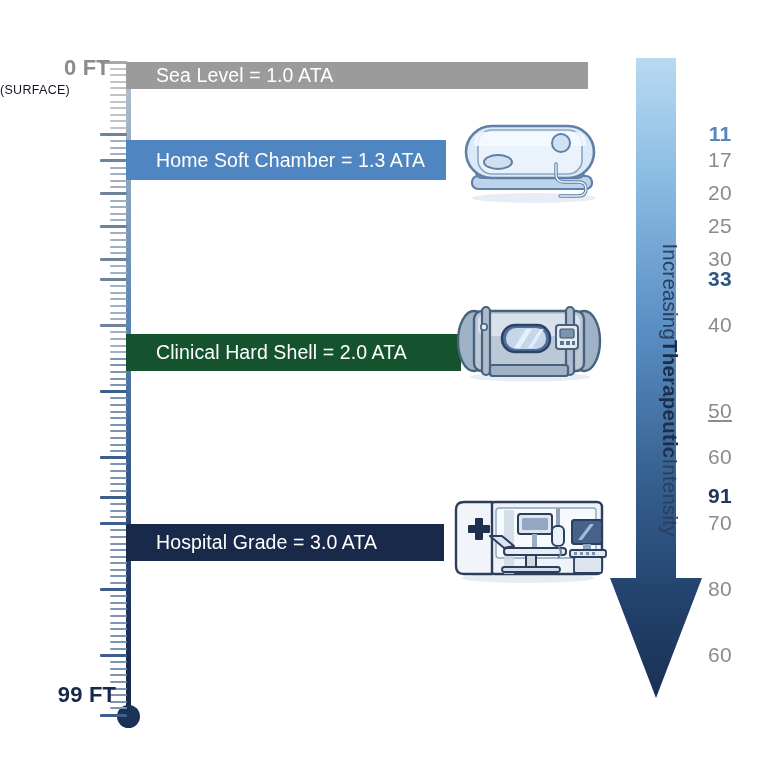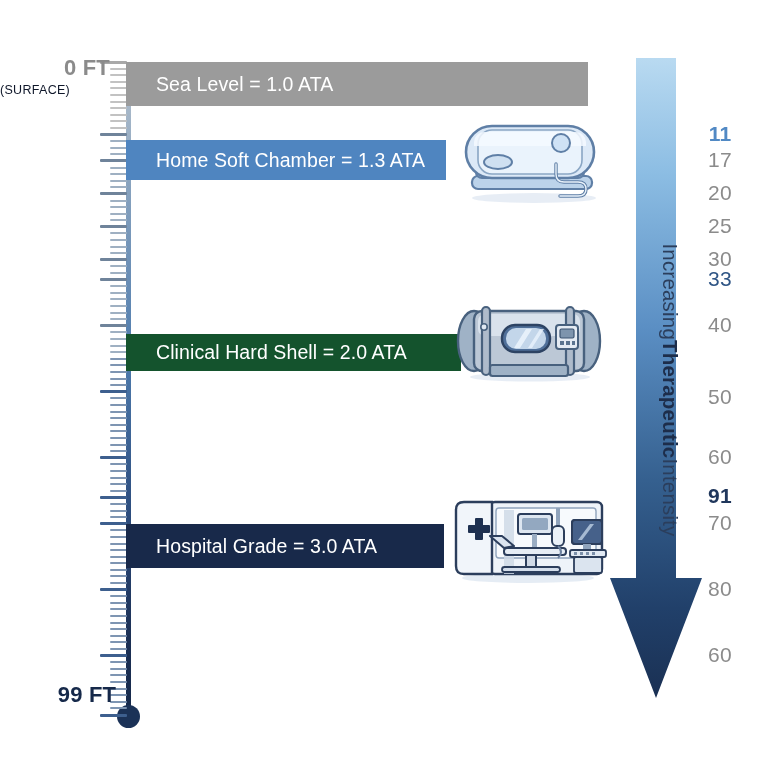--- a/index.html
+++ b/index.html
@@ -38,21 +38,21 @@
     position: absolute; right: 0; width: 96px;
     text-align: center;
     font-size: 21px; color: #8b8b8b;
     letter-spacing: .2px;
     white-space: nowrap;
     margin-left: 39px;
   }
   .depth-wrap { position: absolute; left: 0; width: 96px; }
   .depth-label.hl-gray   { color:#8b8b8b; font-weight:700; }
   .depth-label.hl-blue   { color:#5189c4; font-weight:700; }
-  .depth-label.hl-dblue  { color:#2f5585; font-weight:400; }
+  .depth-label.hl-dblue  { color:#2f5585; font-weight:700; }
   .depth-label.hl-navy   { color:#20375c; font-weight:700; }
   .depth-label.hl-deep   { color:#16294a; font-weight:700; }
   .sub-label {
     position: absolute; right: 0; width: 96px; text-align: left;
     font-size: 12.5px; color: #0f172a; letter-spacing: .3px;
   }
 
   
   .bar {
     position: absolute; left: 126px;
@@ -202,41 +202,41 @@
   </div>
 
   <div id="depth-labels">
       <div class="depth-label hl-blue" style="top: 121.556px;">11</div>
       <div class="depth-label " style="top: 147.939px;">17</div>
       <div class="depth-label " style="top: 180.919px;">20</div>
       <div class="depth-label " style="top: 213.899px;">25</div>
       <div class="depth-label " style="top: 246.879px;">30</div>
       <div class="depth-label hl-dblue" style="top: 266.667px;">33</div>
       <div class="depth-label " style="top: 312.838px;">40</div>
-      <div class="depth-label " style="top: 385px;">50</div>
+      <div class="depth-label " style="top: 399px; text-decoration: underline;">50</div>
       <div class="depth-label " style="top: 444.758px;">60</div>
       <div class="depth-label hl-navy" style="top: 484.333px;">91</div>
       <div class="depth-label " style="top: 510.717px;">70</div>
       <div class="depth-label " style="top: 576.677px;">80</div>
       <div class="depth-label " style="top: 642.636px;">60</div>
     </div>
 
-  <div class="bar" id="bar-0" style="top:62px;height:44px;width:462px;background:#9b9b9b;">
+  <div class="bar" id="bar-0" style="top:62px;height:27px;width:462px;background:#9b9b9b;">
     <span class="bar-text">Sea Level = 1.0 ATA</span>
   </div>
 
   <div class="bar" id="bar-1" style="top:140px;height:40px;width:320px;background:#4f85c0;">
     <span class="bar-text">Home Soft Chamber = 1.3 ATA</span>
   </div>
 
   <div class="bar" id="bar-2" style="top:334px;height:37px;width:335px;background:#14532d;">
     <span class="bar-text">Clinical Hard Shell = 2.0 ATA</span>
   </div>
 
-  <div class="bar" id="bar-3" style="top:524px;height:44px;width:318px;background:#18294a;">
+  <div class="bar" id="bar-3" style="top:524px;height:37px;width:318px;background:#18294a;">
     <span class="bar-text">Hospital Grade = 3.0 ATA</span>
   </div>
 
   <div class="illus" style="left:452px;top:118px;width:158px;height:90px;">
     <svg width="158" height="90" viewBox="0 0 158 90">
       <ellipse cx="82" cy="80" rx="62" ry="5" fill="#dfe7f1" opacity=".75"></ellipse>
       <rect x="20" y="58" width="120" height="13" rx="6" fill="#bcd3ea" stroke="#5f7fa6" stroke-width="2.2"></rect>
       <rect x="24" y="47" width="108" height="13" rx="6" fill="#cfe0f1" stroke="#5f7fa6" stroke-width="2.2"></rect>
       <rect x="14" y="8" width="128" height="52" rx="26" fill="#dce9f7" stroke="#5f7fa6" stroke-width="2.6"></rect>
       <rect x="26" y="12" width="104" height="44" rx="14" fill="#eaf3fc" stroke="#8aa6c4" stroke-width="1.6"></rect>

